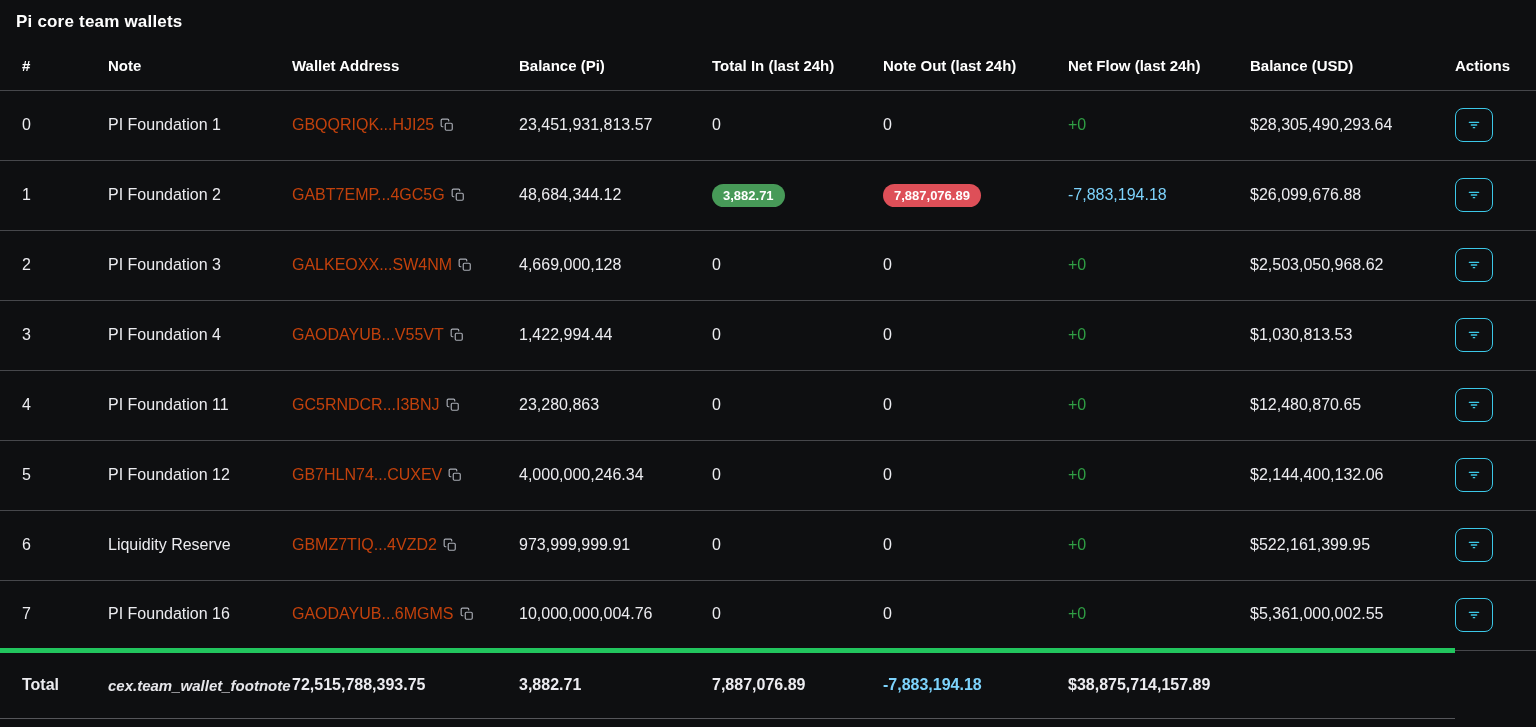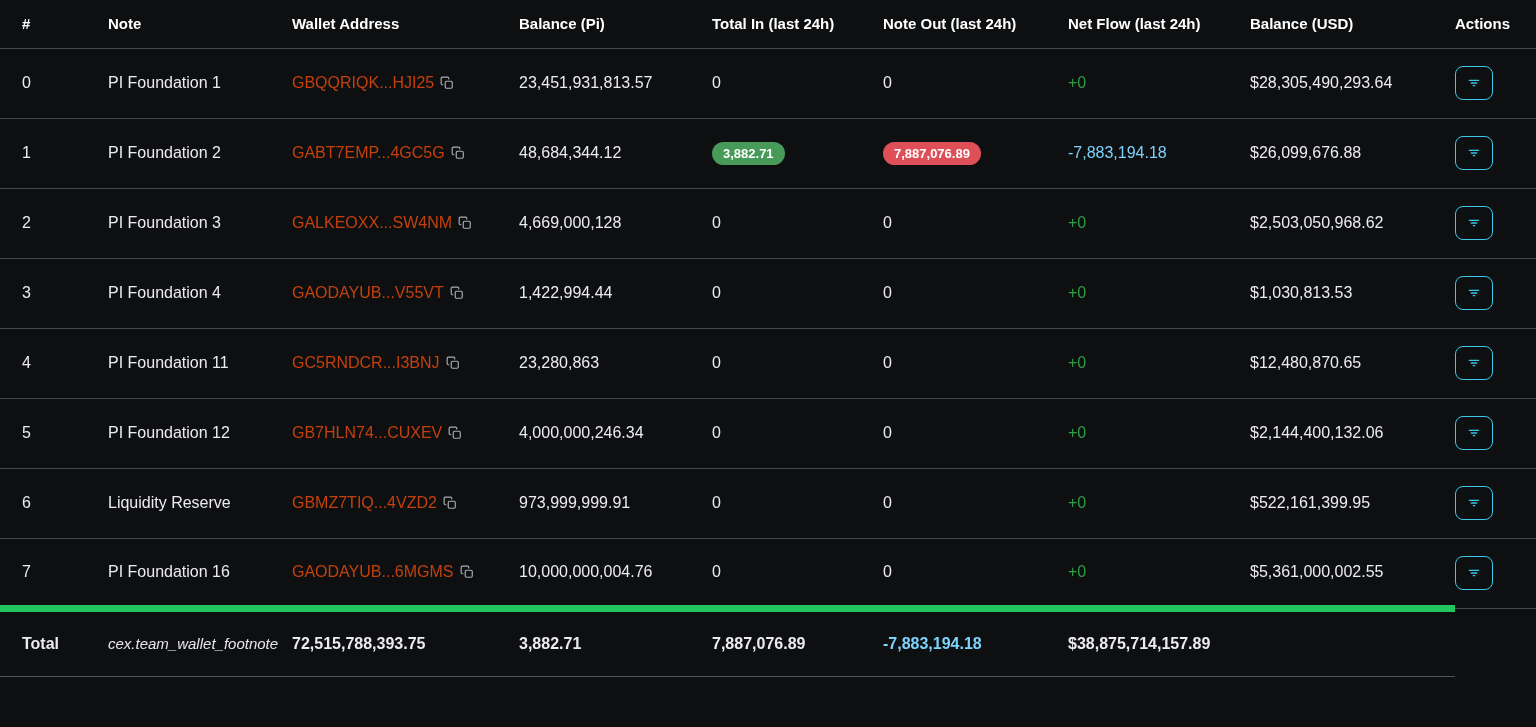--- a/index.html
+++ b/index.html
@@ -49,21 +49,21 @@
   }
   tbody td {
     height: 70px;
     font-size: 16px;
     border-bottom: 1px solid #46474b;
   }
   tfoot td {
     height: 68px;
     font-size: 16px;
     font-weight: 700;
-    border-top: 7px solid #22c55e;
+    border-top: 5px solid #22c55e;
     border-bottom: 1px solid #55565a;
   }
   .addr {
     color: #c2410c;
     text-decoration: none;
     cursor: pointer;
   }
   .copy-btn {
     display: inline-block;
     vertical-align: -2px;
@@ -84,21 +84,21 @@
     color: #ffffff;
     line-height: 1;
   }
   .badge-green { background: #479a58; }
   .badge-red { background: #de4f58; }
   .flow-pos { color: #2f9e44; }
   .flow-neg { color: #7dd3fc; }
   tfoot .flow-neg { font-weight: 700; }
   .footnote {
     font-style: italic;
-    font-weight: 400;
+    font-weight: 700;
     color: #e6e6ea;
     font-size: 15px;
   }
   .action-btn {
     width: 38px;
     height: 34px;
     border: 1px solid #3cc8e8;
     border-radius: 8px;
     background: transparent;
     color: #3cc8e8;
@@ -106,20 +106,21 @@
     display: inline-flex;
     align-items: center;
     justify-content: center;
   }
   .action-btn svg { display: block; }
 </style>
 </head>
 <body>
 
 <div class="page">
+  <h1 class="page-title">Pi core team wallets</h1>
 
   <table class="wallets">
     <colgroup>
       <col class="c0">
         <col class="c1">
         <col class="c2">
         <col class="c3">
         <col class="c4">
       <col class="c5">
         <col class="c6">

